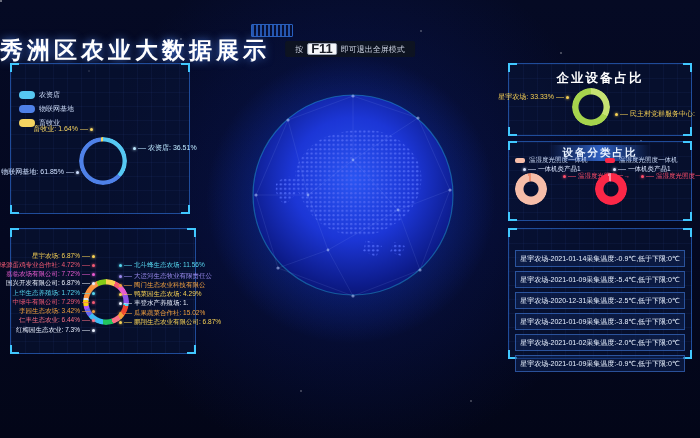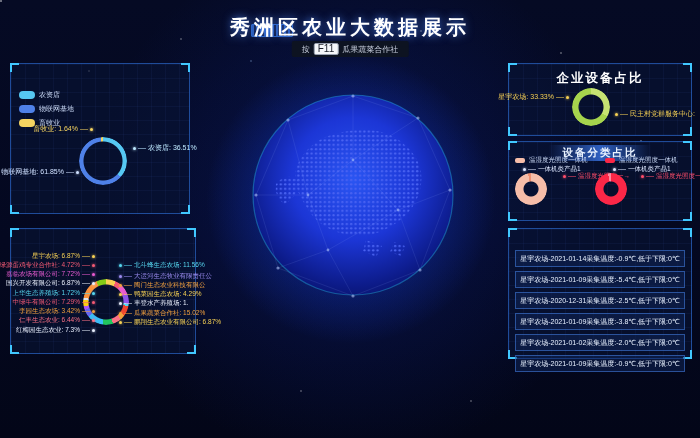--- a/index.html
+++ b/index.html
@@ -8,31 +8,31 @@
        background:
          radial-gradient(circle at 50% 46%, rgba(24,70,235,.38) 0%, rgba(14,38,150,.18) 34%, rgba(4,8,28,0) 62%),
          linear-gradient(180deg,#050a24 0%,#040820 55%,#030618 100%);}
   .stars{position:absolute;width:2px;height:2px;border-radius:50%;background:rgba(255,255,255,.55);
          box-shadow:88px 70px 0 rgba(255,255,255,.35),180px 38px 0 rgba(255,255,255,.3),
          300px 390px 0 rgba(255,255,255,.3),560px 52px 0 rgba(255,255,255,.35),
          640px 140px 0 rgba(160,200,255,.45),470px 400px 0 rgba(255,255,255,.3),
          40px 330px 0 rgba(160,200,255,.35),620px 300px 0 rgba(255,255,255,.25),
          250px 60px 0 rgba(160,200,255,.3),420px 30px 0 rgba(255,255,255,.3);}
   
-  .main-title{position:absolute;top:1px;left:0;width:100%;text-align:center;
-              font-size:20px;font-weight:bold;color:#ffffff;letter-spacing:4px;
+  .main-title{position:absolute;top:20px;left:0;width:100%;text-align:left;
+              font-size:23px;font-weight:bold;color:#ffffff;letter-spacing:4px;
               text-shadow:0 0 8px rgba(80,140,255,.8);}
   .logo-badge{position:absolute;left:251px;top:24px;width:40px;height:11px;
               border:1px solid #2f6fd8;border-radius:1px;opacity:.85;
               background:repeating-linear-gradient(90deg,#2b62c4 0 2px,rgba(0,0,0,0) 2px 4px);}
   .subtitle{position:absolute;top:41px;left:50%;transform:translateX(-50%);
             display:flex;align-items:center;gap:4px;background:rgba(14,19,31,.92);
             padding:2px 10px;font-size:8px;color:#c8cedd;border-radius:2px;white-space:nowrap;}
   .key{background:#f5f7fa;color:#1a1e28;border-radius:2px;padding:0 3px;line-height:10px;
-       font-weight:normal;font-size:10px;border:1px solid #9aa2b1;}
+       font-weight:bold;font-size:13px;border:1px solid #9aa2b1;}
   
   .globe-glow{position:absolute;left:205px;top:53px;width:292px;height:292px;border-radius:50%;
               background:radial-gradient(circle, rgba(30,82,255,.5) 0%, rgba(18,48,190,.26) 46%, rgba(10,20,80,0) 70%);}
   .globe-svg{position:absolute;left:248px;top:90px;}
   
   .panel{position:absolute;background-color:rgba(8,19,52,.62);
          border:1px solid rgba(40,96,190,.75);box-sizing:border-box;
          background-image:linear-gradient(rgba(90,140,255,.05) 1px,rgba(0,0,0,0) 1px),
                           linear-gradient(90deg,rgba(90,140,255,.05) 1px,rgba(0,0,0,0) 1px);
          background-size:14px 14px;}
@@ -76,21 +76,21 @@
 <body>
 
 <div id="app">
   <i class="stars"></i>
 
   <span class="logo-badge"></span>
   <h1 class="main-title">秀洲区农业大数据展示</h1>
   <div class="subtitle">
     <span>按</span>
     <span class="key">F11</span>
-    <span>瓜果蔬菜合作社</span>
+    <span>即可退出全屏模式</span>
   </div>
 
   <div class="globe-glow"></div>
   <svg class="globe-svg" width="210" height="210" viewBox="0 0 210 210">
     <defs>
       <radialGradient id="sg" cx="50%" cy="42%" r="68%">
         <stop offset="0%" stop-color="#2a55f2"></stop>
         <stop offset="45%" stop-color="#1c36d6"></stop>
         <stop offset="80%" stop-color="#0c1a86"></stop>
         <stop offset="100%" stop-color="#081156"></stop>

